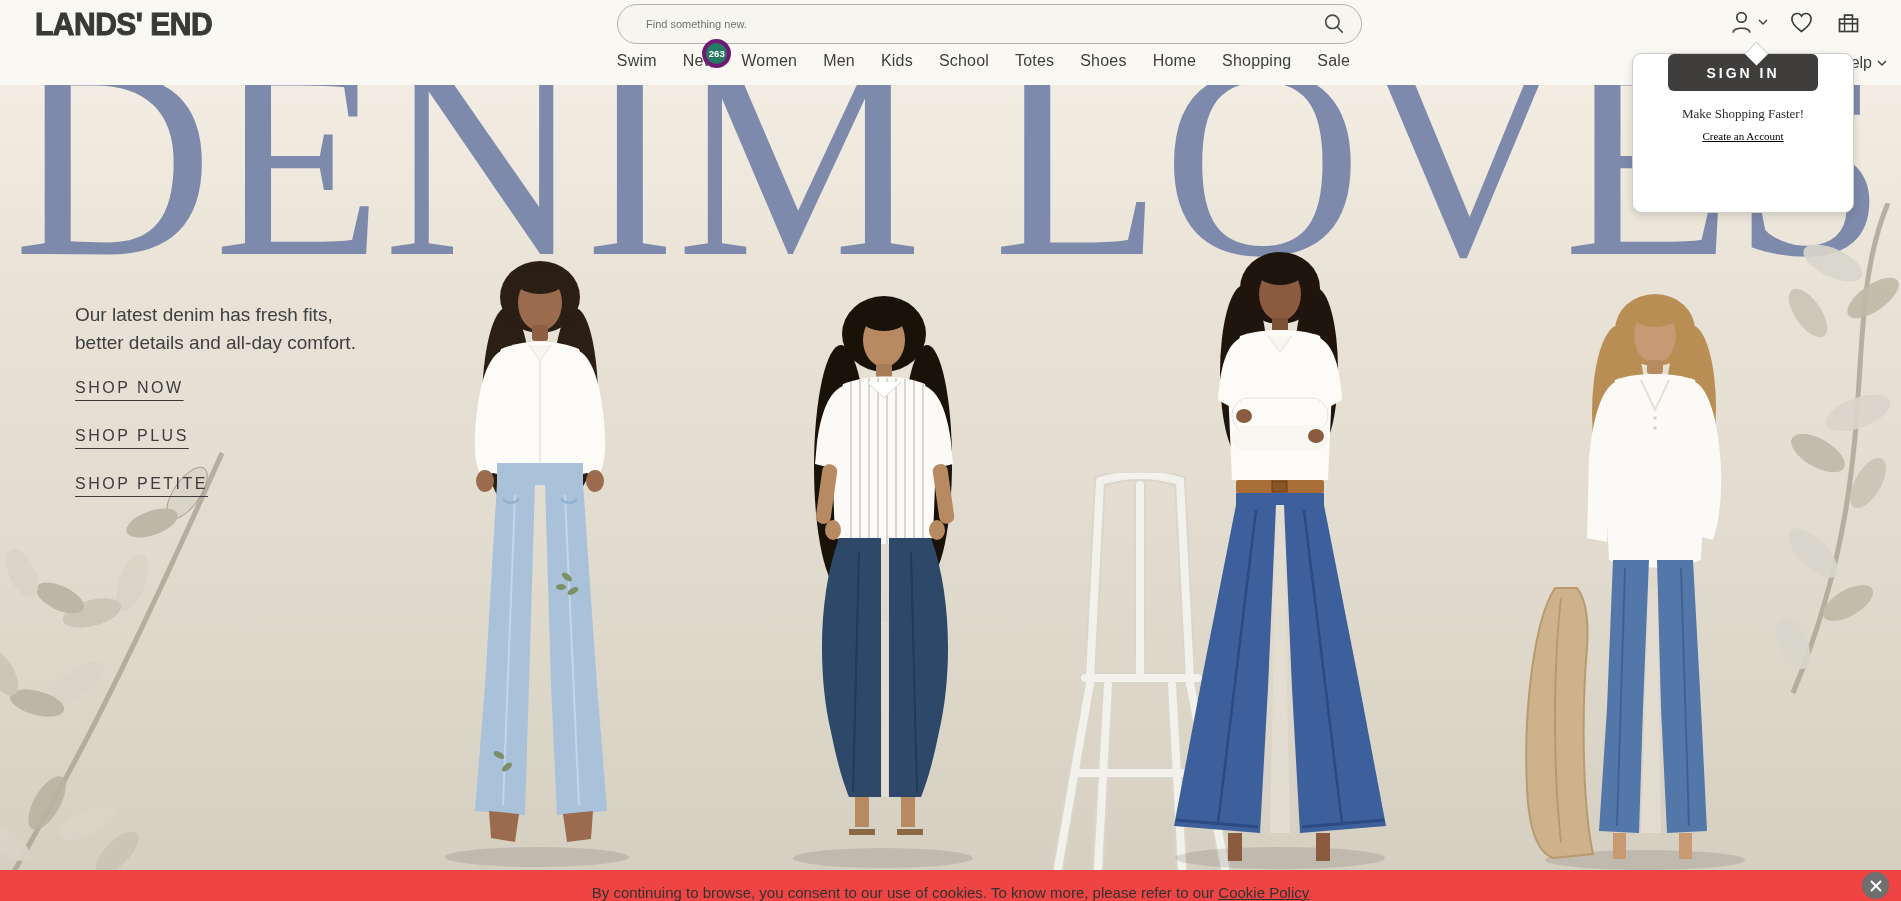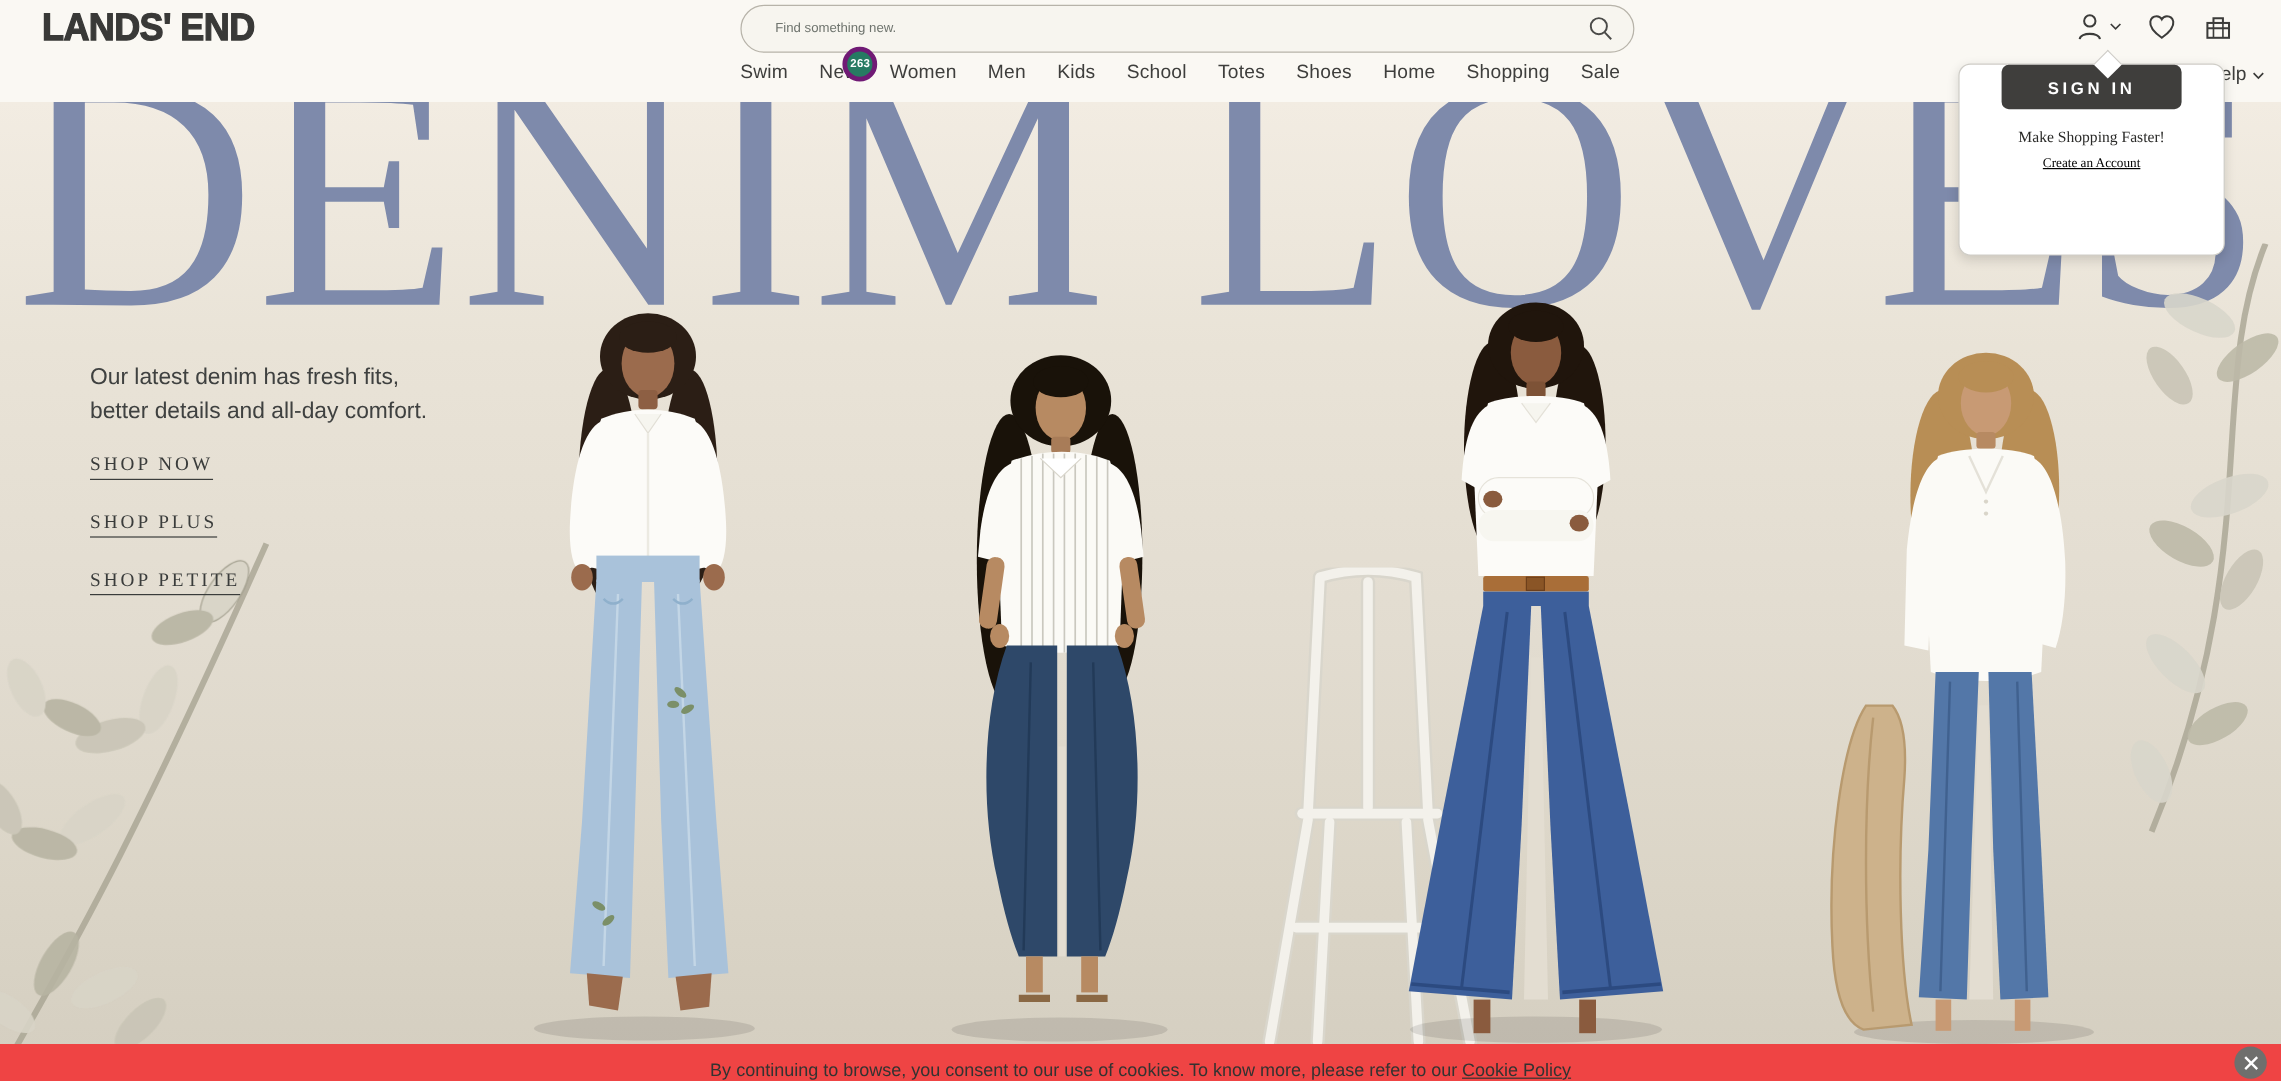--- a/index.html
+++ b/index.html
@@ -47,21 +47,21 @@
   .hero-headline{
     position:absolute;top:-62px;left:0;width:100%;
     font-family:"Liberation Serif", serif;font-size:276px;line-height:1;
     text-align:center;white-space:nowrap;color:#7e8aab;z-index:1;letter-spacing:1px;
   }
   .hero-art{position:absolute;z-index:2;}
   .chair{position:absolute;left:1040px;top:388px;z-index:3;}
   .model{position:absolute;z-index:4;}
   .hero-copy{position:absolute;left:75px;top:216px;z-index:6;}
   .hero-tagline{font-size:19px;line-height:28px;color:#3f4140;}
-  .hero-links{margin-top:22px;display:flex;flex-direction:column;gap:30px;align-items:flex-start;font-family:Liberation Serif, serif;}
+  .hero-links{margin-top:22px;display:flex;flex-direction:column;gap:30px;align-items:flex-start;}
   .shop-link{
     font-size:16px;letter-spacing:2.5px;color:#3a3c3b;text-decoration:underline;
     text-underline-offset:7px;cursor:pointer;font-weight:500;
   }
   
   .popover{
     position:absolute;left:1632px;top:53px;width:220px;height:158px;background:#fff;
     border:1px solid #cfcdc7;border-radius:10px;box-shadow:0 3px 10px rgba(0,0,0,.14);
     z-index:60;text-align:center;
   }

